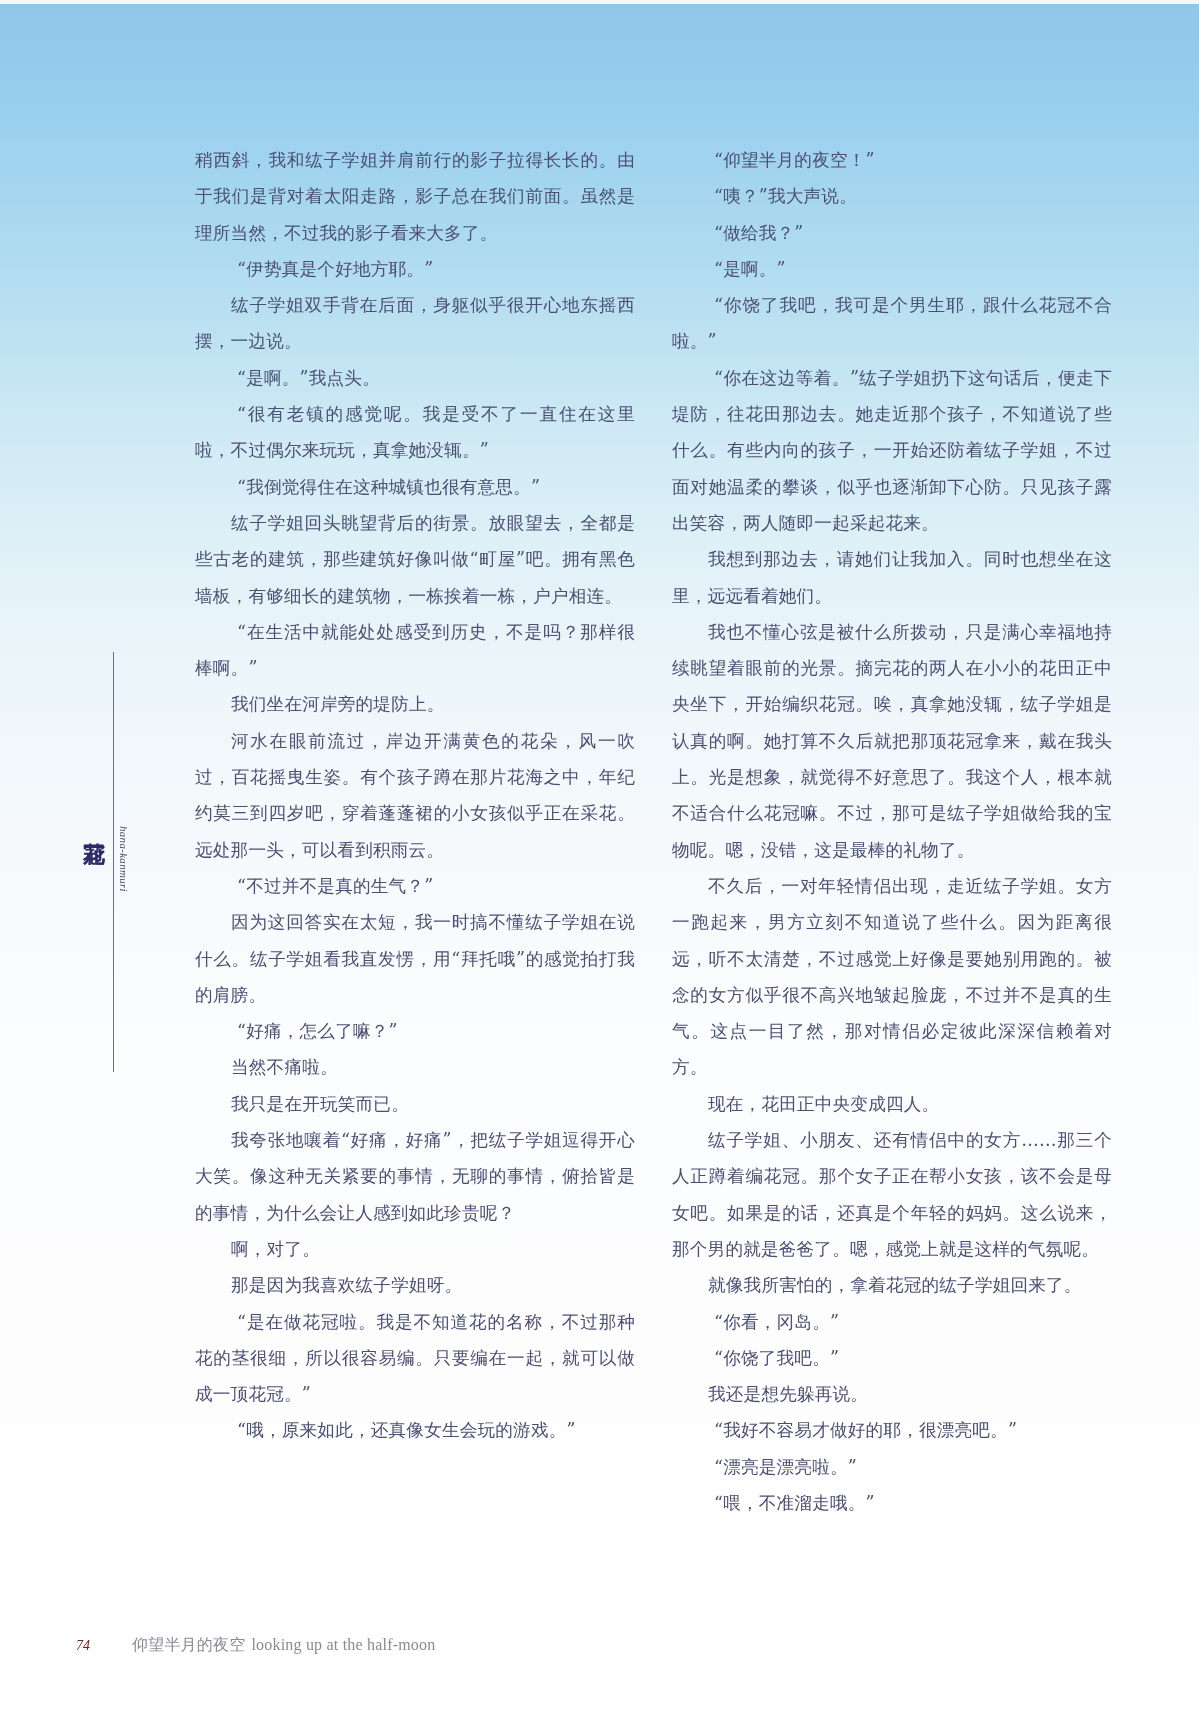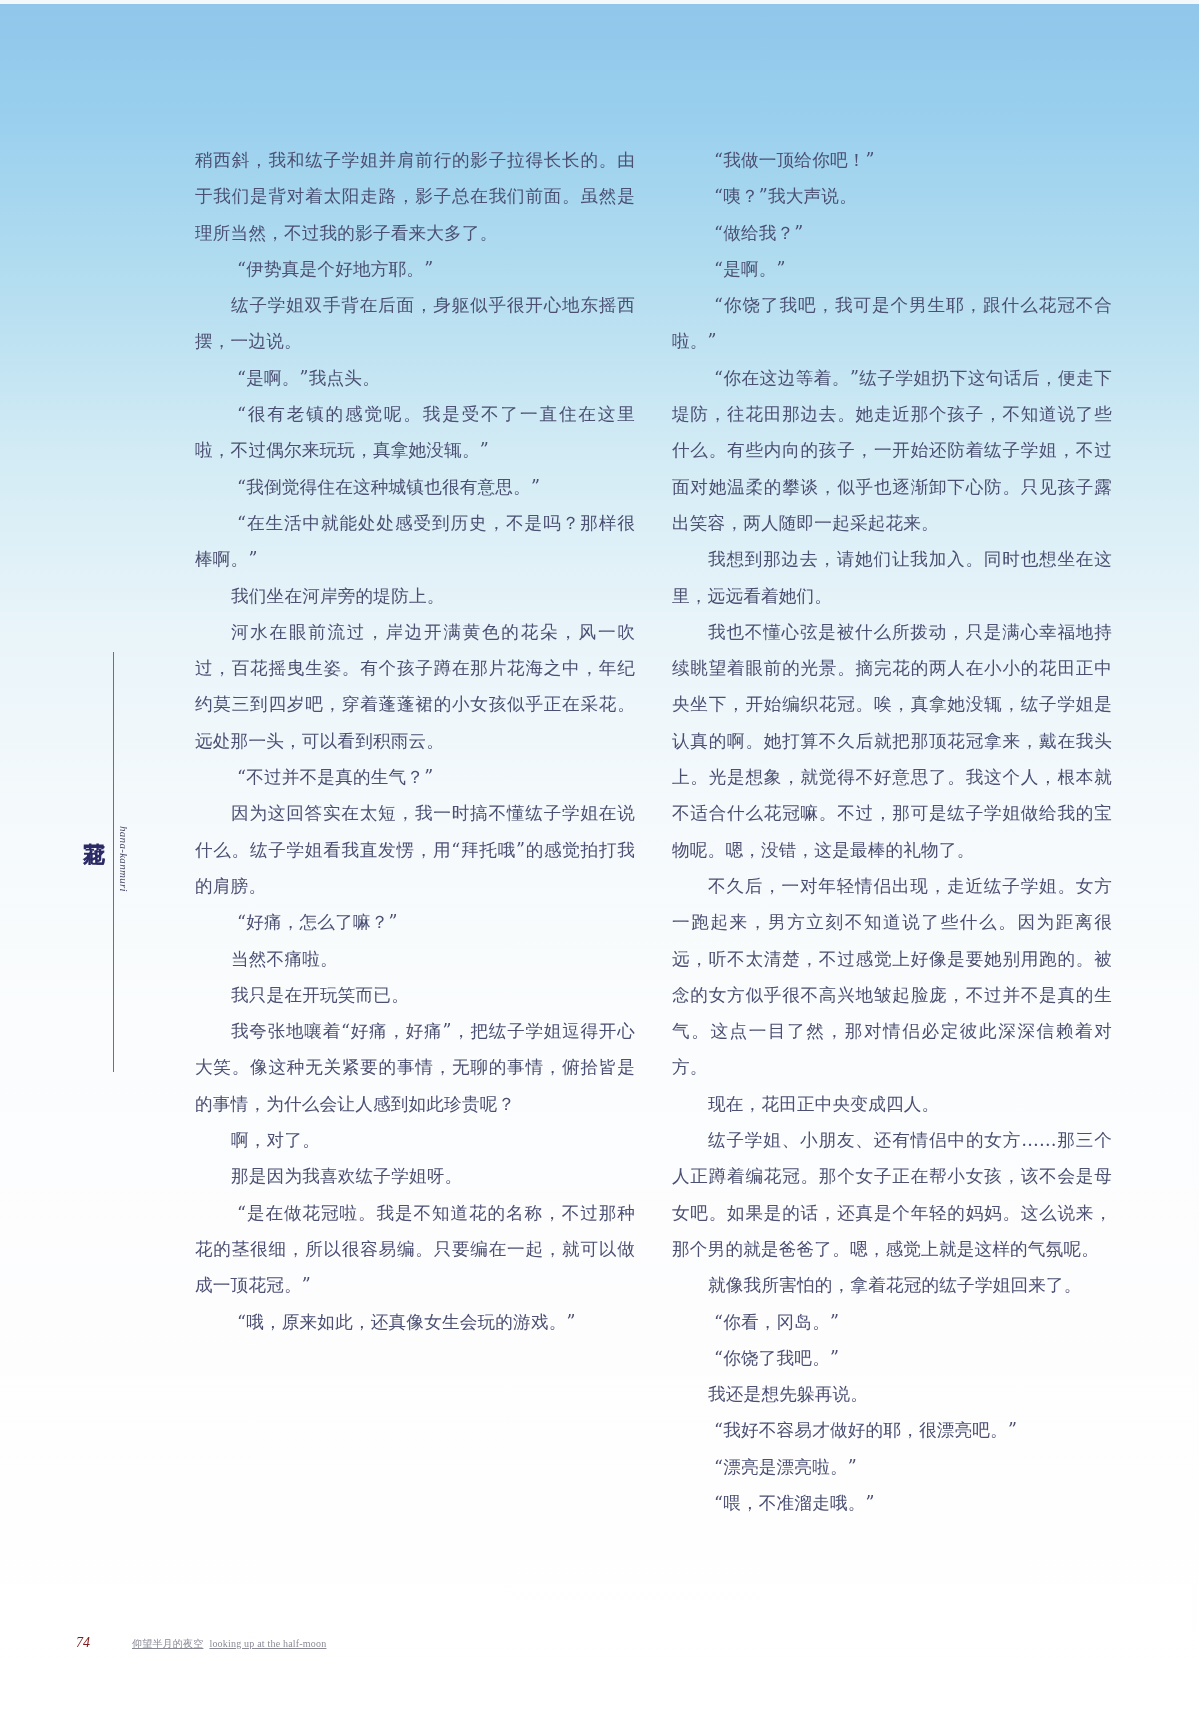--- a/index.html
+++ b/index.html
@@ -88,24 +88,23 @@
     }
     .page-num {
       font-family: "Liberation Serif", serif;
       font-style: italic;
       font-size: 14px;
       color: #7f1d1d;
       width: 56px;
     }
     .footer-title {
       font-family: "Liberation Serif", serif;
-      font-size: 10px;
+      font-size: 16px;
       color: #8a8a96;
       letter-spacing: 0.2px;
-      text-decoration: underline;
     }
     .footer-title .en { margin-left: 6px; }
     .corner-mark {
       position: absolute;
       left: 1106px;
       top: 1688px;
       width: 84px;
       height: 6px;
       font-size: 6px;
       color: #e8e8ee;
@@ -117,37 +116,38 @@
 
 <div class="top-edge"></div>
 
 <div class="column col-left">
   <p class="para">稍西斜，我和纮子学姐并肩前行的影子拉得长长的。由于我们是背对着太阳走路，影子总在我们前面。虽然是理所当然，不过我的影子看来大多了。</p>
   <p class="para indent-q">“伊势真是个好地方耶。”</p>
   <p class="para indent">纮子学姐双手背在后面，身躯似乎很开心地东摇西摆，一边说。</p>
   <p class="para indent-q">“是啊。”我点头。</p>
   <p class="para indent-q">“很有老镇的感觉呢。我是受不了一直住在这里啦，不过偶尔来玩玩，真拿她没辄。”</p>
   <p class="para indent-q">“我倒觉得住在这种城镇也很有意思。”</p>
+  <p class="para indent">纮子学姐回头眺望背后的街景。放眼望去，全都是些古老的建筑，那些建筑好像叫做“町屋”吧。拥有黑色墙板，有够细长的建筑物，一栋挨着一栋，户户相连。</p>
   <p class="para indent-q">“在生活中就能处处感受到历史，不是吗？那样很棒啊。”</p>
   <p class="para indent">我们坐在河岸旁的堤防上。</p>
   <p class="para indent">河水在眼前流过，岸边开满黄色的花朵，风一吹过，百花摇曳生姿。有个孩子蹲在那片花海之中，年纪约莫三到四岁吧，穿着蓬蓬裙的小女孩似乎正在采花。远处那一头，可以看到积雨云。</p>
   <p class="para indent-q">“不过并不是真的生气？”</p>
   <p class="para indent">因为这回答实在太短，我一时搞不懂纮子学姐在说什么。纮子学姐看我直发愣，用“拜托哦”的感觉拍打我的肩膀。</p>
   <p class="para indent-q">“好痛，怎么了嘛？”</p>
   <p class="para indent">当然不痛啦。</p>
   <p class="para indent">我只是在开玩笑而已。</p>
   <p class="para indent">我夸张地嚷着“好痛，好痛”，把纮子学姐逗得开心大笑。像这种无关紧要的事情，无聊的事情，俯拾皆是的事情，为什么会让人感到如此珍贵呢？</p>
   <p class="para indent">啊，对了。</p>
   <p class="para indent">那是因为我喜欢纮子学姐呀。</p>
   <p class="para indent-q">“是在做花冠啦。我是不知道花的名称，不过那种花的茎很细，所以很容易编。只要编在一起，就可以做成一顶花冠。”</p>
   <p class="para indent-q">“哦，原来如此，还真像女生会玩的游戏。”</p>
 </div>
 
 <div class="column col-right">
-  <p class="para indent-q">“我做一顶给你吧！”</p>
+  <p class="para indent-q">“仰望半月的夜空！”</p>
   <p class="para indent-q">“咦？”我大声说。</p>
   <p class="para indent-q">“做给我？”</p>
   <p class="para indent-q">“是啊。”</p>
   <p class="para indent-q">“你饶了我吧，我可是个男生耶，跟什么花冠不合啦。”</p>
   <p class="para indent-q">“你在这边等着。”纮子学姐扔下这句话后，便走下堤防，往花田那边去。她走近那个孩子，不知道说了些什么。有些内向的孩子，一开始还防着纮子学姐，不过面对她温柔的攀谈，似乎也逐渐卸下心防。只见孩子露出笑容，两人随即一起采起花来。</p>
   <p class="para indent">我想到那边去，请她们让我加入。同时也想坐在这里，远远看着她们。</p>
   <p class="para indent">我也不懂心弦是被什么所拨动，只是满心幸福地持续眺望着眼前的光景。摘完花的两人在小小的花田正中央坐下，开始编织花冠。唉，真拿她没辄，纮子学姐是认真的啊。她打算不久后就把那顶花冠拿来，戴在我头上。光是想象，就觉得不好意思了。我这个人，根本就不适合什么花冠嘛。不过，那可是纮子学姐做给我的宝物呢。嗯，没错，这是最棒的礼物了。</p>
   <p class="para indent">不久后，一对年轻情侣出现，走近纮子学姐。女方一跑起来，男方立刻不知道说了些什么。因为距离很远，听不太清楚，不过感觉上好像是要她别用跑的。被念的女方似乎很不高兴地皱起脸庞，不过并不是真的生气。这点一目了然，那对情侣必定彼此深深信赖着对方。</p>
   <p class="para indent">现在，花田正中央变成四人。</p>
   <p class="para indent">纮子学姐、小朋友、还有情侣中的女方……那三个人正蹲着编花冠。那个女子正在帮小女孩，该不会是母女吧。如果是的话，还真是个年轻的妈妈。这么说来，那个男的就是爸爸了。嗯，感觉上就是这样的气氛呢。</p>

